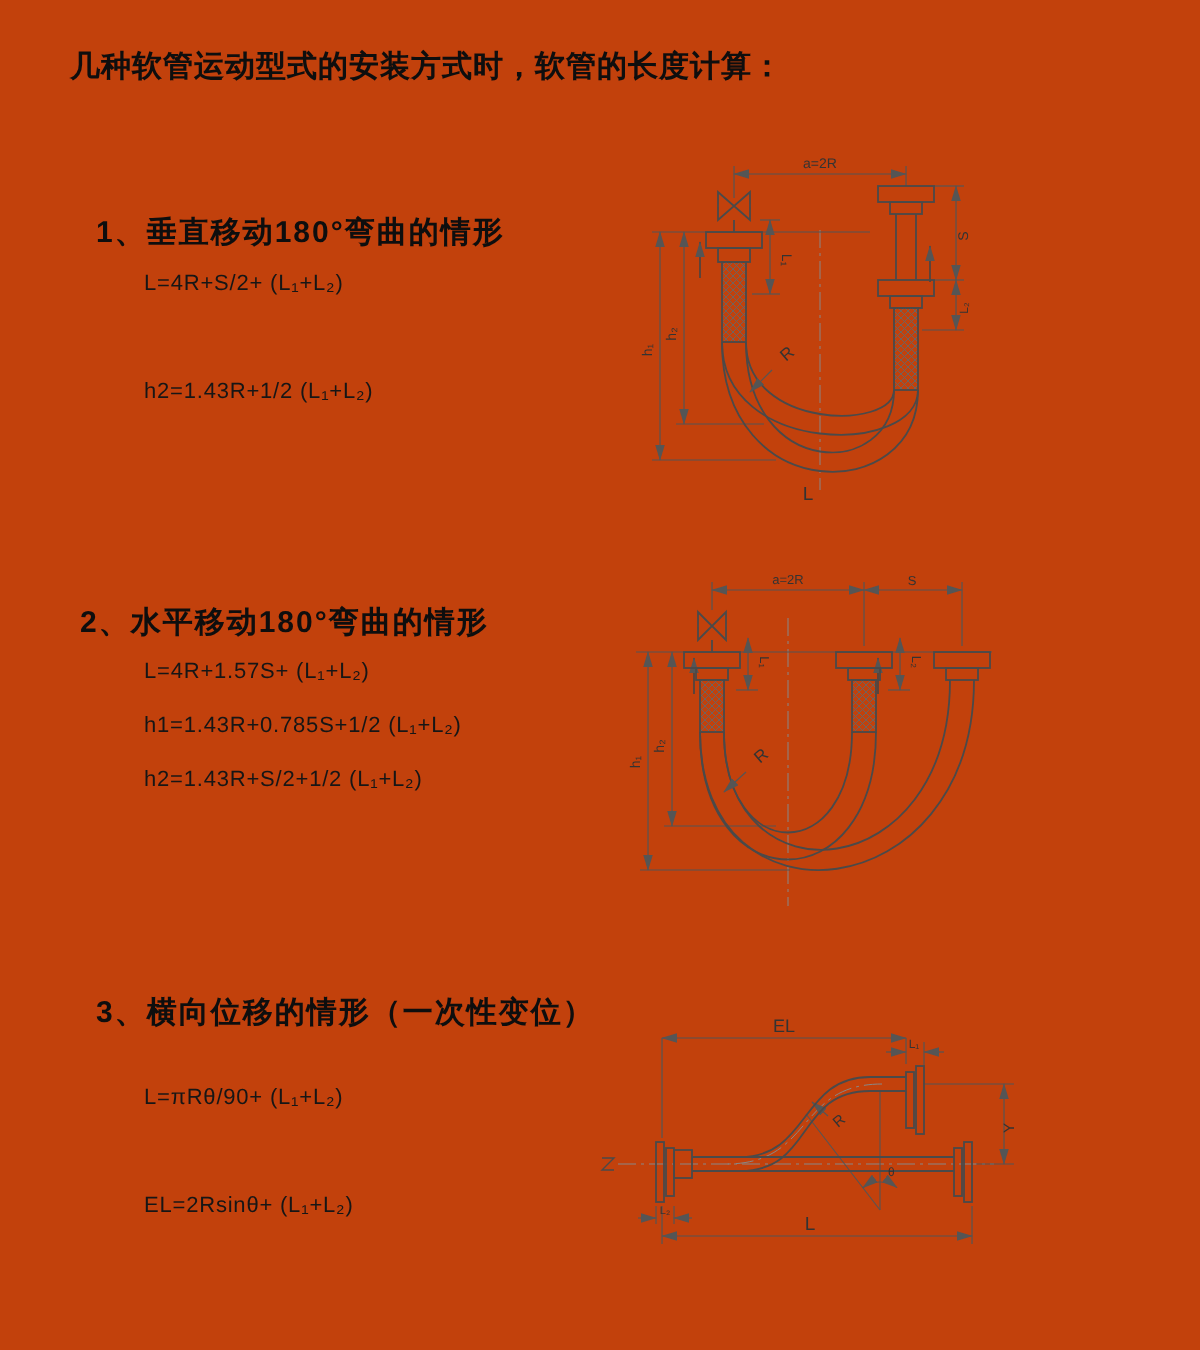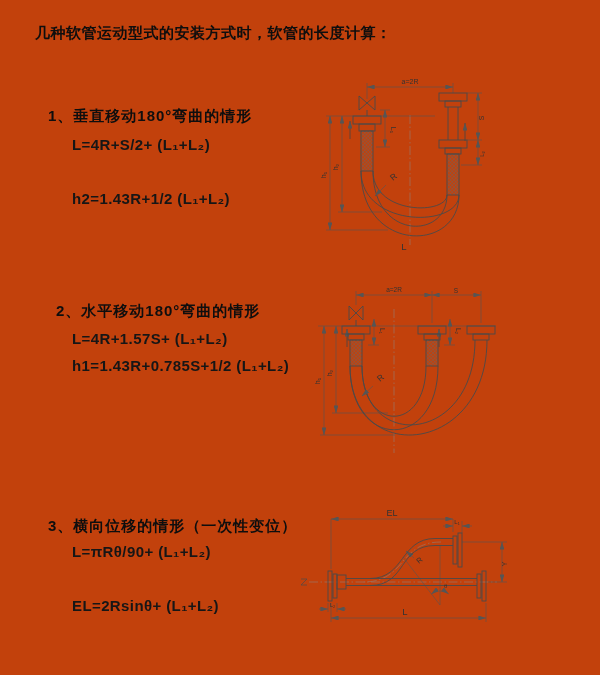--- a/index.html
+++ b/index.html
@@ -4,40 +4,41 @@
 <style>
   html,body{margin:0;padding:0;background:#ffffff;}
   .page{
     position:relative;width:600px;height:675px;background:#c2410c;
     font-family:"Liberation Sans","DejaVu Sans",sans-serif;color:#111;
     overflow:hidden;
   }
   .t{position:absolute;white-space:nowrap;}
   .doc-title{left:35px;top:24px;font-size:15px;font-weight:700;letter-spacing:.5px;color:#0e0e0e;}
   .sec-heading{font-size:15px;font-weight:700;letter-spacing:1px;color:#0e0e0e;text-align:center;}
-  .formula{font-size:15px;font-weight:700;letter-spacing:.4px;color:#161616;}
+  .formula{font-size:11px;font-weight:400;letter-spacing:.4px;color:#161616;}
   .dia{position:absolute;}
   svg text{font-family:"Liberation Sans","DejaVu Sans",sans-serif;fill:#333;}
 </style>
 </head>
 <body>
 
 <div class="page">
 
   <div class="t doc-title">几种软管运动型式的安装方式时，软管的长度计算：</div>
 
   <div class="t sec-heading" style="left:48px;top:107px">1、垂直移动180°弯曲的情形</div>
   <div class="t formula" style="left:72px;top:136px">L=4R+S/2+ (L₁+L₂)</div>
   <div class="t formula" style="left:72px;top:190px">h2=1.43R+1/2 (L₁+L₂)</div>
 
-  <div class="t sec-heading" style="left:56px;top:302px">2、水平移动180°弯曲的情形</div>
+  <div class="t sec-heading" style="left:40px;top:302px">2、水平移动180°弯曲的情形</div>
   <div class="t formula" style="left:72px;top:330px">L=4R+1.57S+ (L₁+L₂)</div>
   <div class="t formula" style="left:72px;top:357px">h1=1.43R+0.785S+1/2 (L₁+L₂)</div>
-
-  <div class="t sec-heading" style="left:48px;top:517px">3、横向位移的情形（一次性变位）</div>
+  <div class="t formula" style="left:72px;top:384px">h2=1.43R+S/2+1/2 (L₁+L₂)</div>
+
+  <div class="t sec-heading" style="left:48px;top:497px">3、横向位移的情形（一次性变位）</div>
   <div class="t formula" style="left:72px;top:543px">L=πRθ/90+ (L₁+L₂)</div>
   <div class="t formula" style="left:72px;top:597px">EL=2Rsinθ+ (L₁+L₂)</div>
 
   <svg class="dia" style="left:300px;top:75px" width="290" height="185" viewBox="0 0 290 185">
     <defs>
       <marker id="ar1" viewBox="0 0 10 6" refX="9.5" refY="3" markerWidth="8" markerHeight="4.8" orient="auto-start-reverse" markerUnits="userSpaceOnUse">
         <path d="M0,0L10,3L0,6Z" fill="#555"></path>
       </marker>
       <pattern id="br1" width="3.5" height="3.5" patternUnits="userSpaceOnUse">
         <path d="M0,3.5L3.5,0M0,0L3.5,3.5" stroke="#666" stroke-width="0.45"></path>

